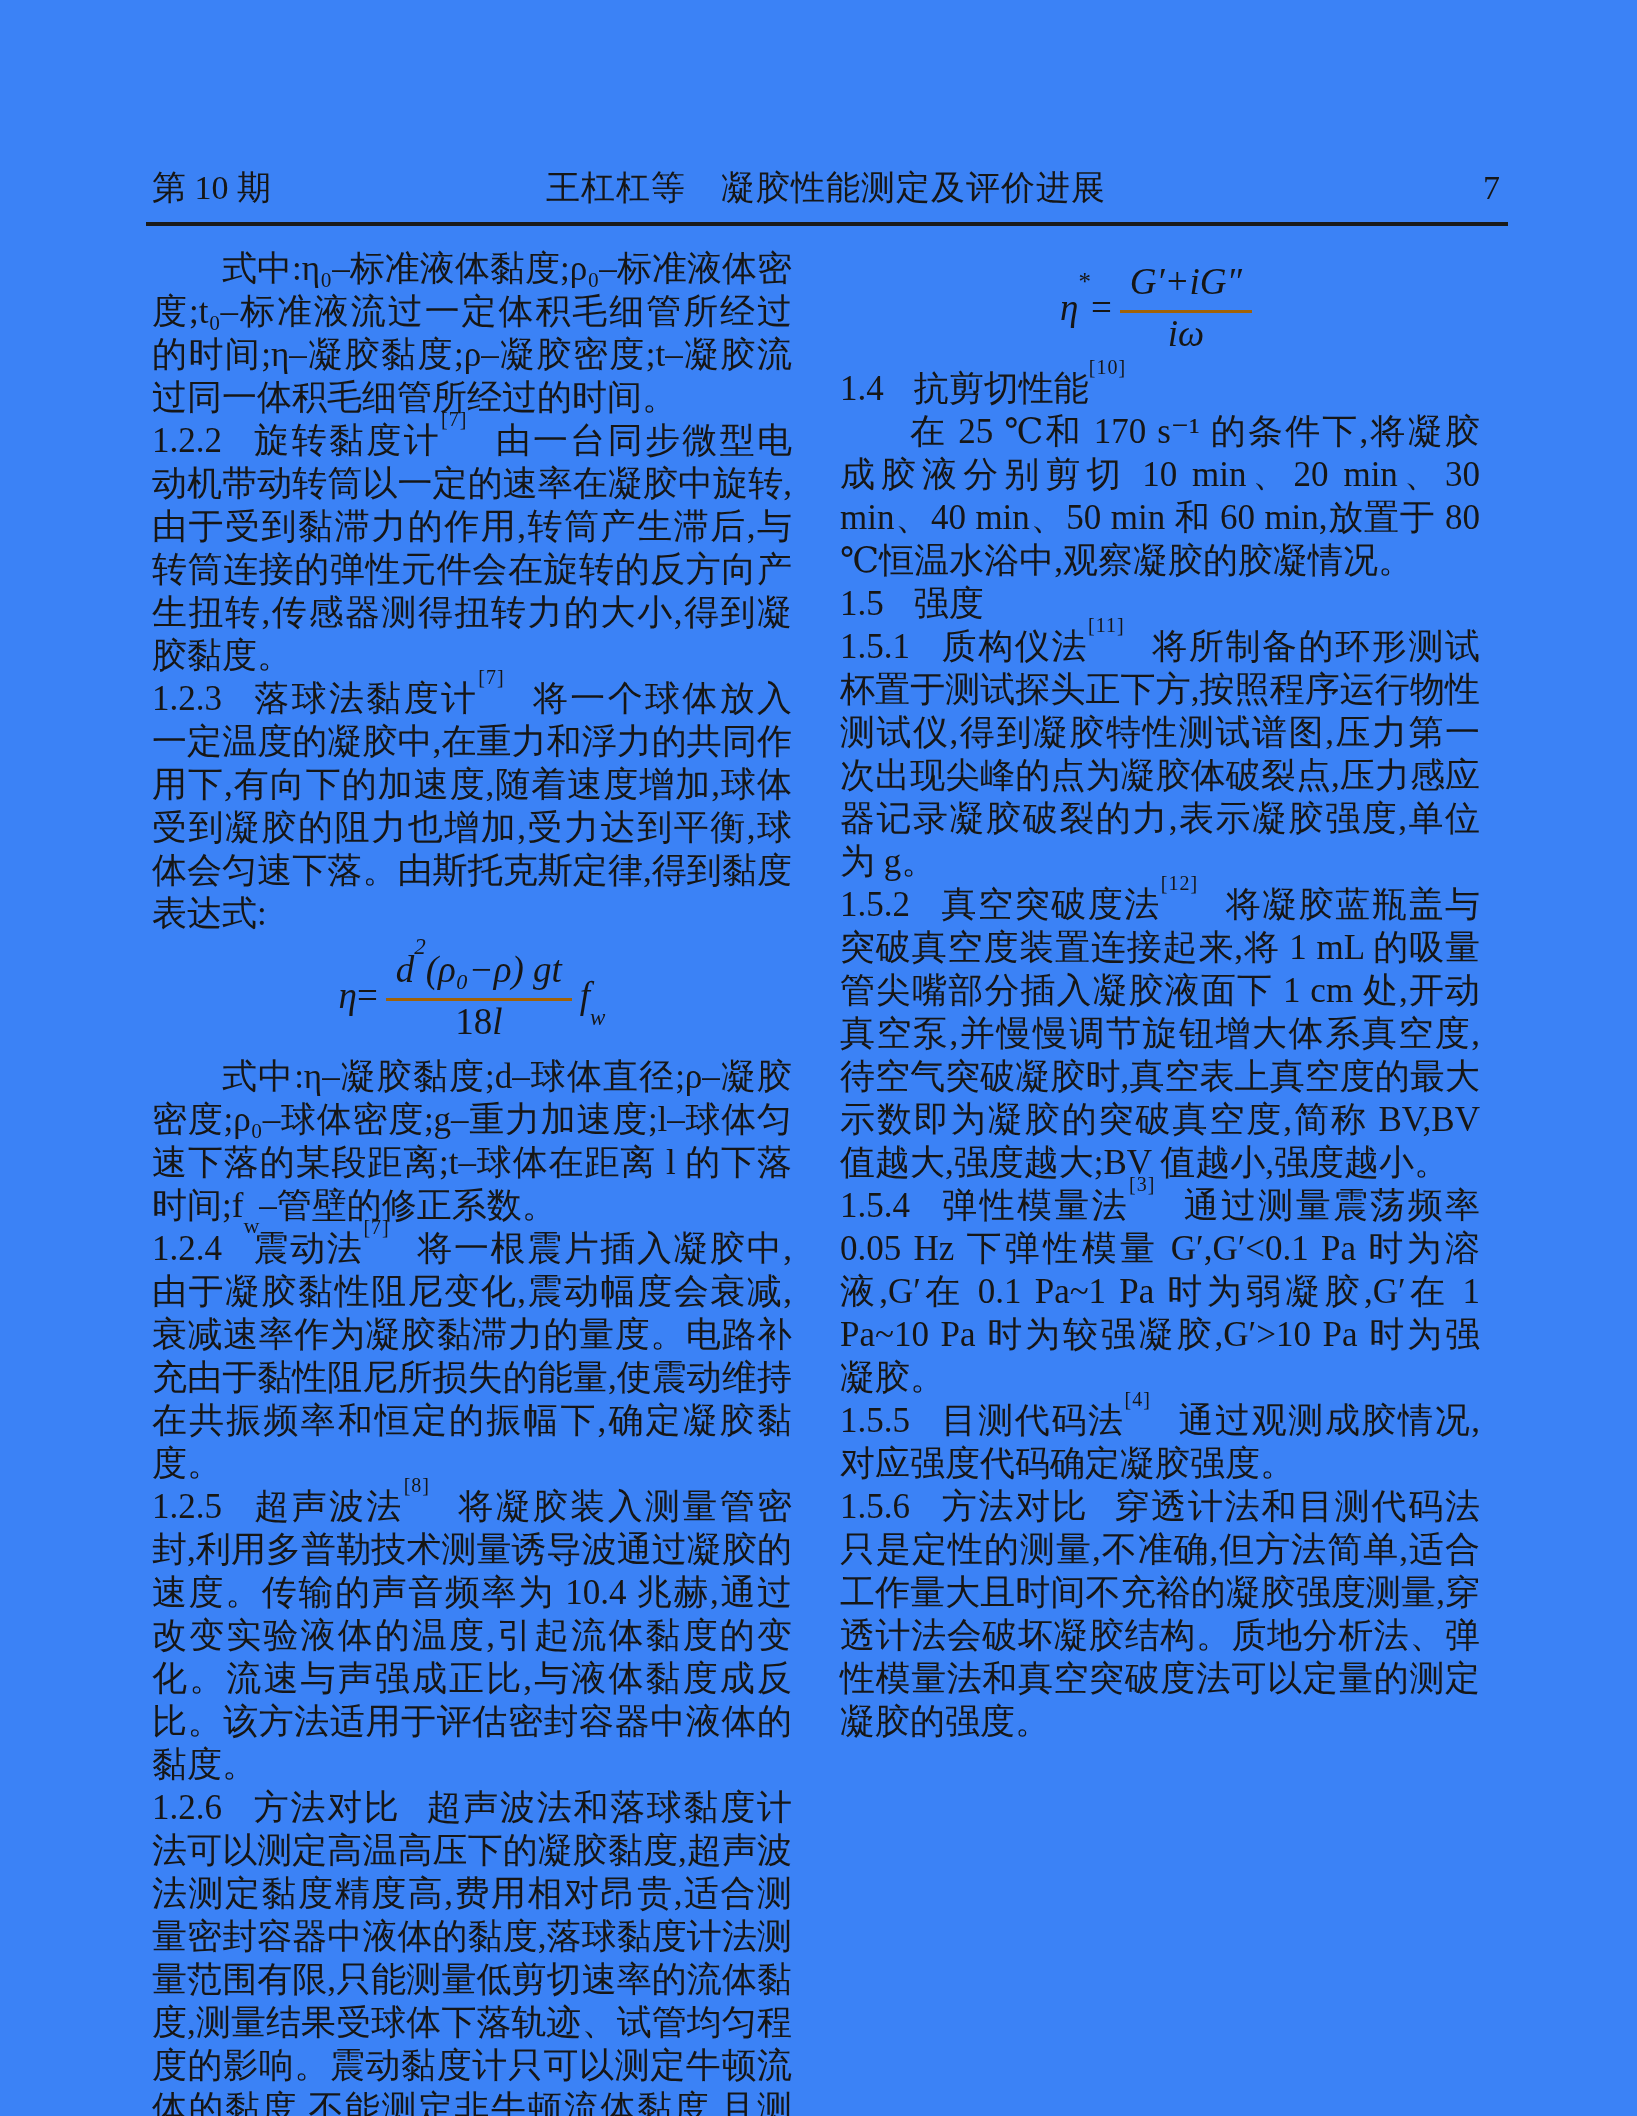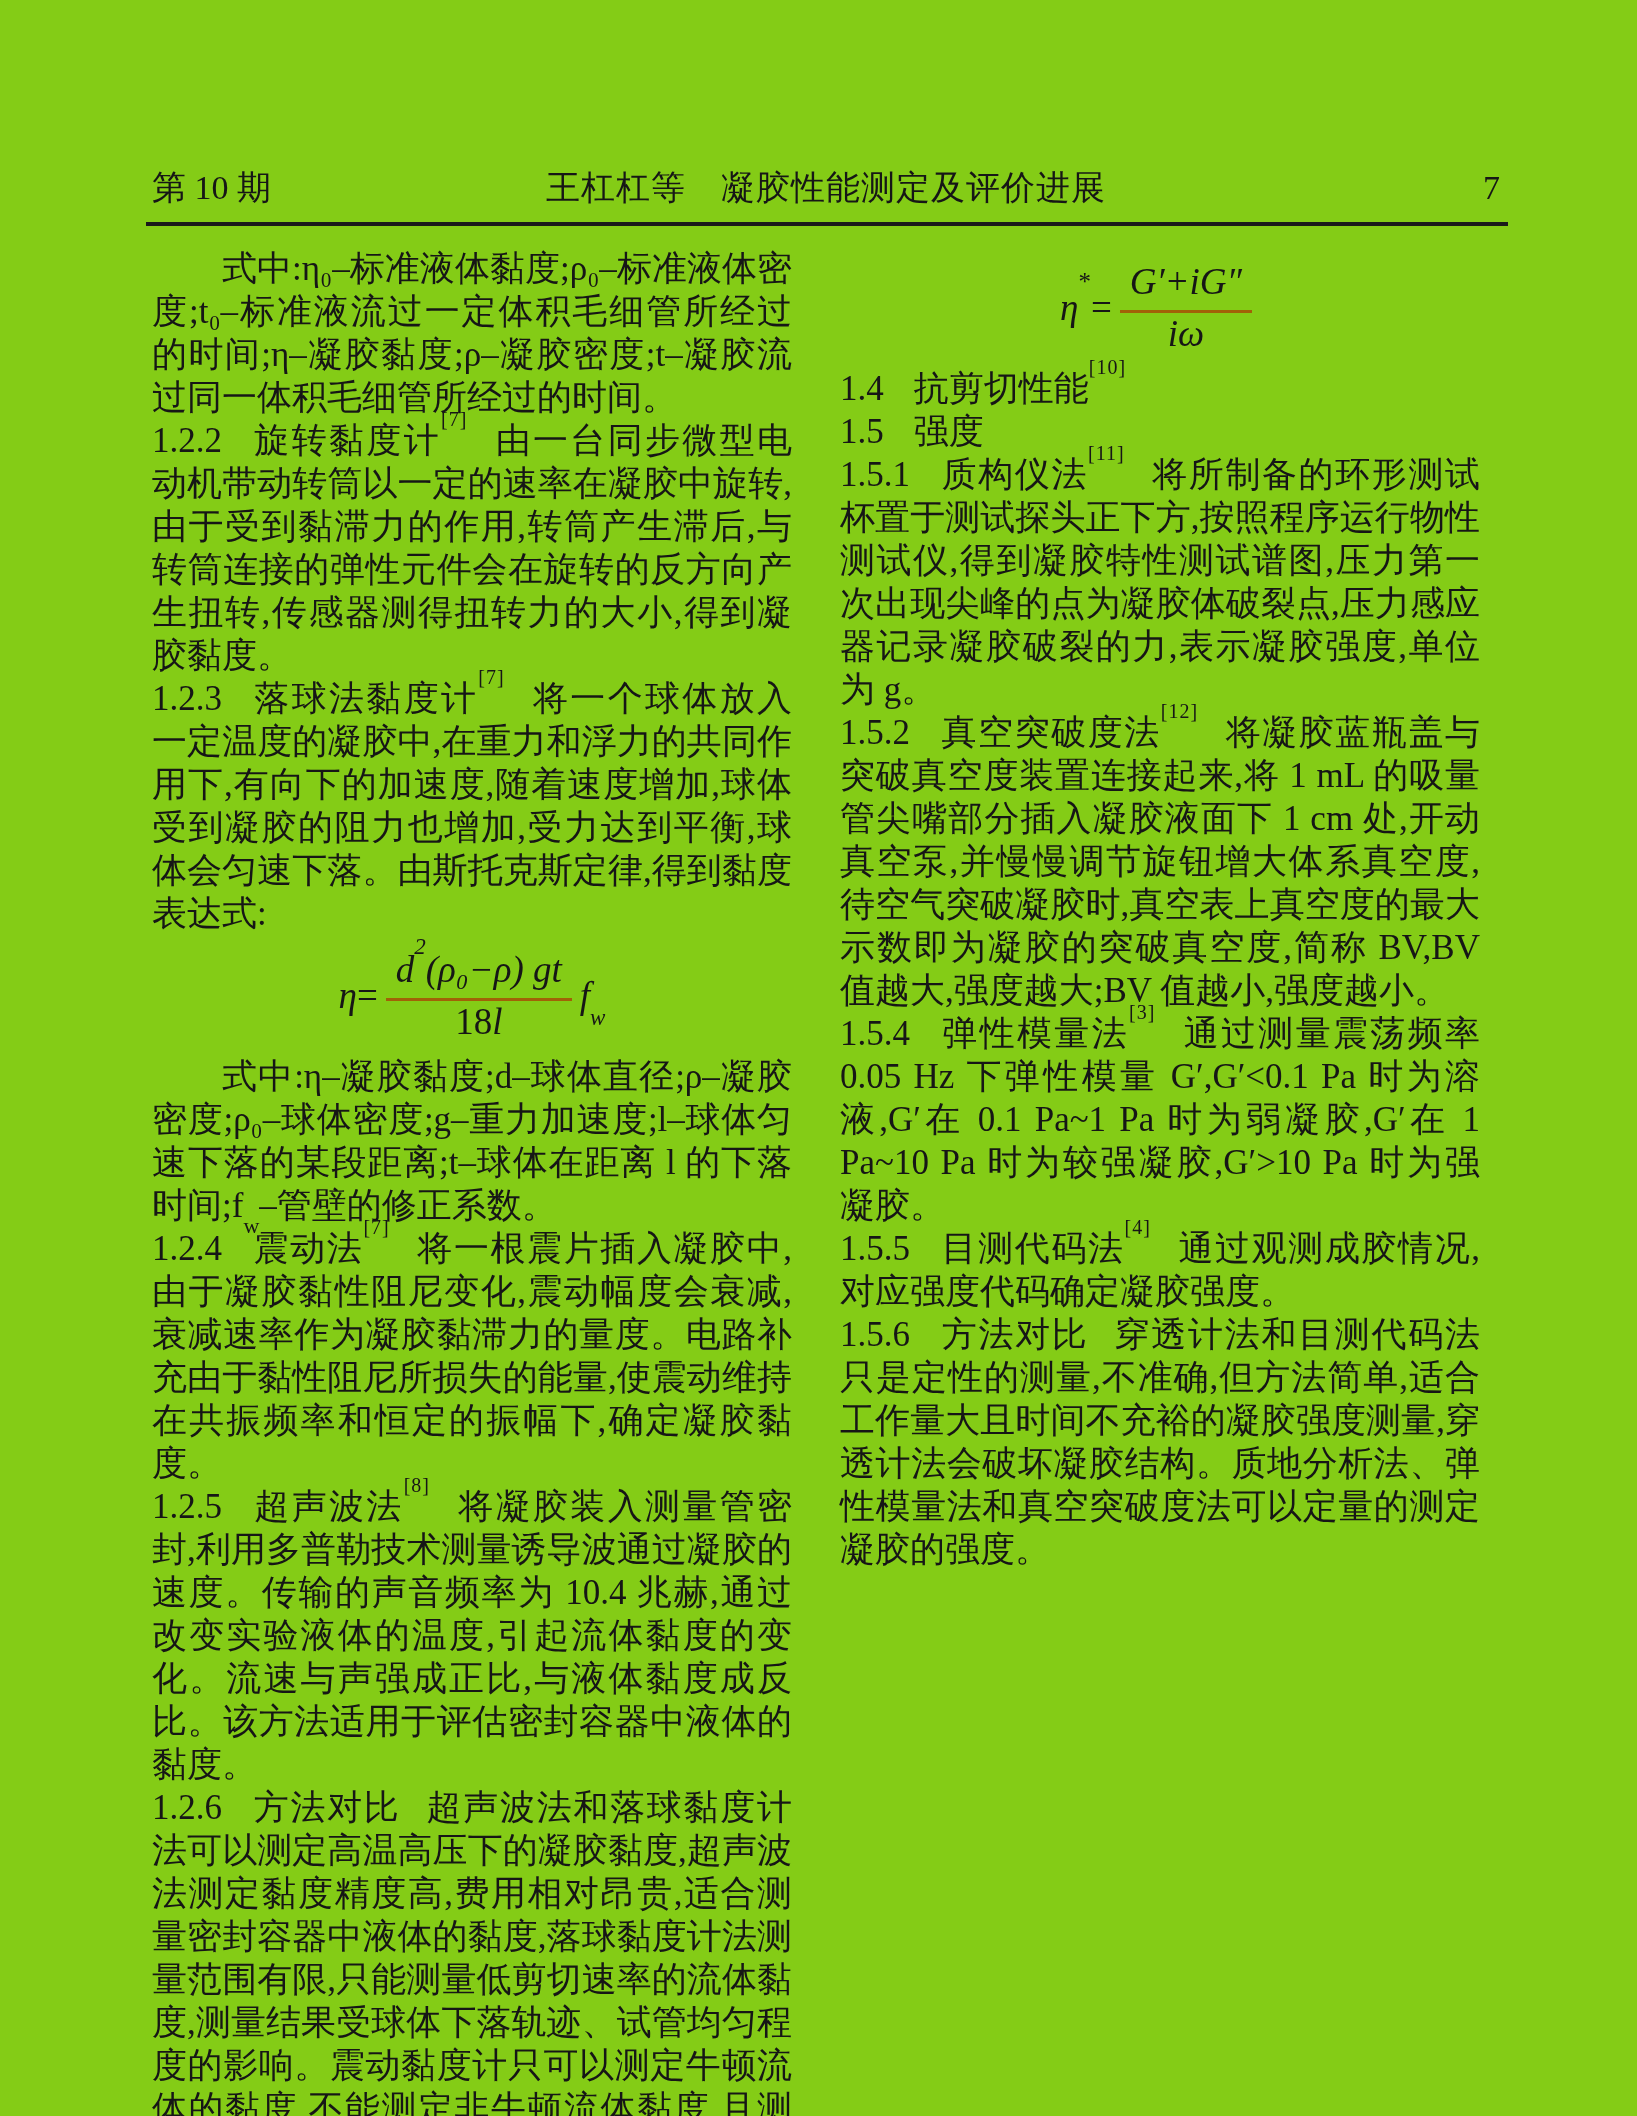--- a/index.html
+++ b/index.html
@@ -1,19 +1,19 @@
 <!DOCTYPE html>
 <html><head>
 <meta charset="utf-8">
 <style>
   html,body{margin:0;padding:0;background:#ffffff;}
   .page{
     position:relative;
     width:1637px;height:2116px;
-    background:#84cc16;
+    background:#3b82f6;
     color:#161616;
     font-family:"Liberation Serif","DejaVu Serif",serif;
     overflow:hidden;
   }
   .header{
     position:absolute;top:168px;left:152px;width:1348px;
     display:flex;align-items:baseline;
     font-size:34px;line-height:40px;
   }
   .issue{width:230px;text-align:left;}
@@ -104,20 +104,21 @@
     <div class="formula">
       <span class="flhs"><span class="var">η</span><sup class="fsup-star">*</sup><span>=</span></span>
         <span class="frac">
           <span class="ftop var">G′+iG″</span>
           <span class="fbot var">iω</span>
         </span>
     </div>
 
     <p class="para"><span class="snum">1.4</span><span class="stitle">抗剪切性能</span><sup class="sref">[10]</sup></p>
 
+    <p class="para indent"><span>在 25 ℃和 170 s⁻¹ 的条件下,将凝胶成胶液分别剪切 10 min、20 min、30 min、40 min、50 min 和 60 min,放置于 80 ℃恒温水浴中,观察凝胶的胶凝情况。</span></p>
 
     <p class="para"><span class="snum">1.5</span><span class="stitle">强度</span></p>
 
     <p class="para"><span class="snum">1.5.1</span><span class="stitle">质构仪法</span><sup class="sref">[11]</sup><span class="sbody">将所制备的环形测试杯置于测试探头正下方,按照程序运行物性测试仪,得到凝胶特性测试谱图,压力第一次出现尖峰的点为凝胶体破裂点,压力感应器记录凝胶破裂的力,表示凝胶强度,单位为 g。</span></p>
 
     <p class="para"><span class="snum">1.5.2</span><span class="stitle">真空突破度法</span><sup class="sref">[12]</sup><span class="sbody">将凝胶蓝瓶盖与突破真空度装置连接起来,将 1 mL 的吸量管尖嘴部分插入凝胶液面下 1 cm 处,开动真空泵,并慢慢调节旋钮增大体系真空度,待空气突破凝胶时,真空表上真空度的最大示数即为凝胶的突破真空度,简称 BV,BV 值越大,强度越大;BV 值越小,强度越小。</span></p>
 
 
     <p class="para"><span class="snum">1.5.4</span><span class="stitle">弹性模量法</span><sup class="sref">[3]</sup><span class="sbody">通过测量震荡频率 0.05 Hz 下弹性模量 G′,G′&lt;0.1 Pa 时为溶液,G′在 0.1 Pa~1 Pa 时为弱凝胶,G′在 1 Pa~10 Pa 时为较强凝胶,G′&gt;10 Pa 时为强凝胶。</span></p>
 

